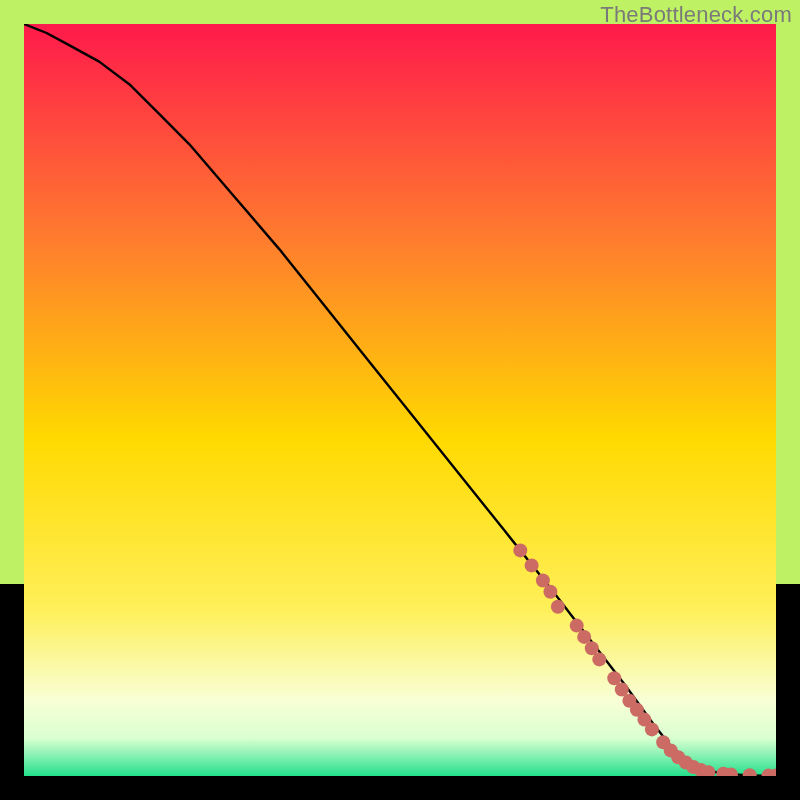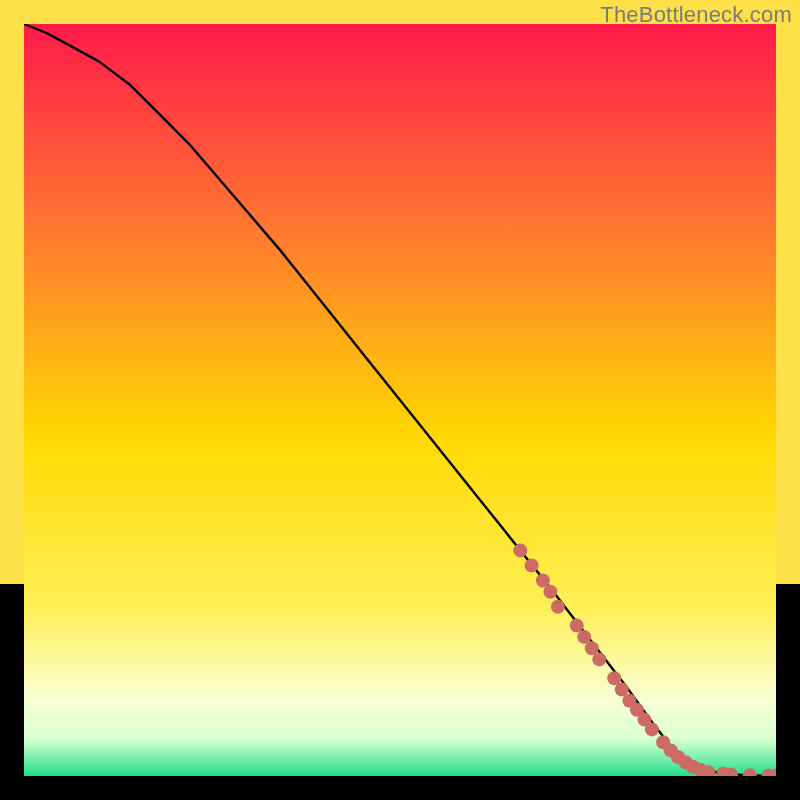--- a/index.html
+++ b/index.html
@@ -9,21 +9,21 @@
     height: 800px;
     background: #000;
     overflow: hidden;
   }
   .frame {
     position: absolute;
     left: 0;
     top: 0;
     width: 800px;
     height: 584px;
-    background: #fde047;
+    background: #bef264;
   }
   .watermark {
     position: absolute;
     top: 2px;
     right: 8px;
     font-family: Arial, Helvetica, sans-serif;
     font-size: 22px;
     font-weight: 500;
     color: #7a7a7a;
     letter-spacing: 0.2px;

